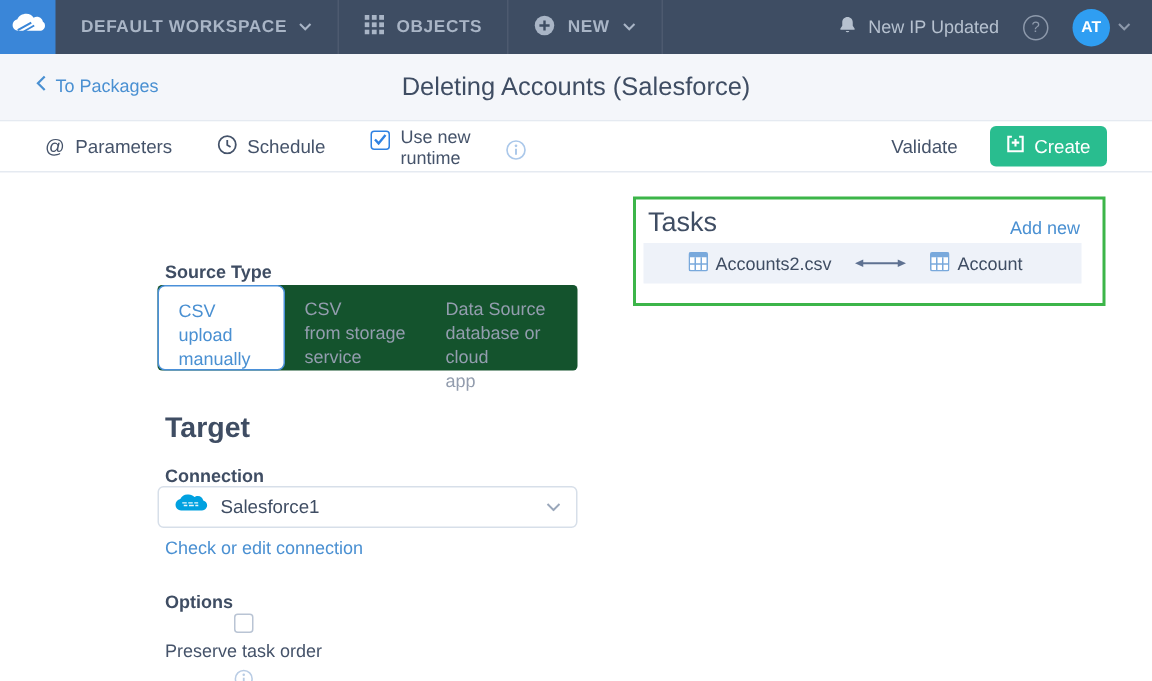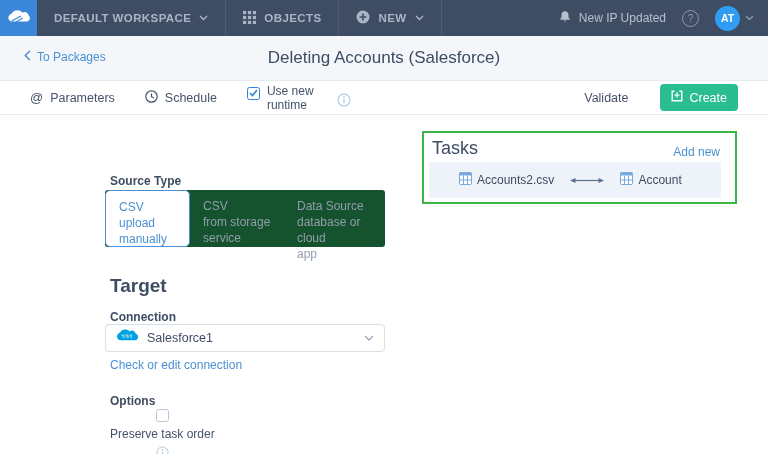--- a/index.html
+++ b/index.html
@@ -40,21 +40,21 @@
   .tool-item { display:flex; align-items:center; gap:7px; font-size:12.5px; color:#45536a;
                margin-right:30px; cursor:pointer; }
   .at-glyph { font-size:13px; color:#45536a; }
   .runtime-wrap { display:flex; align-items:flex-start; gap:7px; margin-right:14px; cursor:pointer; }
   .checkbox-checked { width:13px; height:13px; border:1.5px solid #2f82e2; border-radius:2.5px;
                       background:#fff; display:flex; align-items:center; justify-content:center;
                       margin-top:3px; flex:0 0 auto; }
   .runtime-label { width:56px; font-size:12px; line-height:14px; color:#45536a; }
   .info-icon { display:inline-flex; margin-top:4px; cursor:pointer; }
   .toolbar-right { margin-left:auto; display:flex; align-items:center; }
-  .validate-btn { font-size:12.5px; color:#45536a; margin-right:32px; cursor:pointer; }
+  .validate-btn { font-size:12.5px; color:#45536a; margin-right:22px; cursor:pointer; }
   .create-btn { background:#29bd8f; border:none; border-radius:4px; color:#fff; font-size:12.5px;
                 font-family:inherit; display:flex; align-items:center; gap:6px;
                 padding:6px 11px; cursor:pointer; }
 
   
   .section-heading { position:absolute; font-size:19px; color:#3f4d63; }
   .field-label { position:absolute; font-size:12px; font-weight:bold; color:#3f4d63; }
   .cards-row { position:absolute; left:105px; top:190px; width:280px; height:57px;
                background:#14532d; border-radius:3px; display:flex; }
   .card { padding:8px 0 8px 13px; font-size:12px; line-height:16px; color:#939dae; cursor:pointer; }
@@ -76,21 +76,21 @@
   .preserve-row { position:absolute; left:110px; top:409px; display:flex; align-items:center; gap:5px;flex-direction:column; }
   .checkbox-empty { width:13px; height:13px; border:1px solid #b9c4d4; border-radius:2.5px;
                     background:#fff; cursor:pointer; flex:0 0 auto; }
   .preserve-label { font-size:12px; color:#45536a; }
 
   
   .tasks-panel { position:absolute; left:422px; top:131px; width:315px; height:73px;
                  border:2px solid #3cb549; background:#fff; }
   .tasks-heading { position:absolute; left:8px; top:5px; font-size:18px; color:#3f4d63; }
   .add-new-link { position:absolute; right:15px; top:12px; font-size:12px; color:#4a90d2; cursor:pointer; }
-  .task-row { position:absolute; left:5px; top:29px; width:292px; height:36px; background:#eef2f9;
+  .task-row { position:absolute; left:5px; top:29px; width:292px; height:27px; background:#eef2f9;
               display:flex; align-items:center; padding-left:30px; cursor:pointer; }
   .task-obj { display:flex; align-items:center; gap:5px; font-size:12px; color:#3f4d63; }
   .task-arrow { margin:0 14px; display:inline-flex; }
 </style>
 </head>
 <body>
 
 <div id="app">
 
   <header class="topbar">

